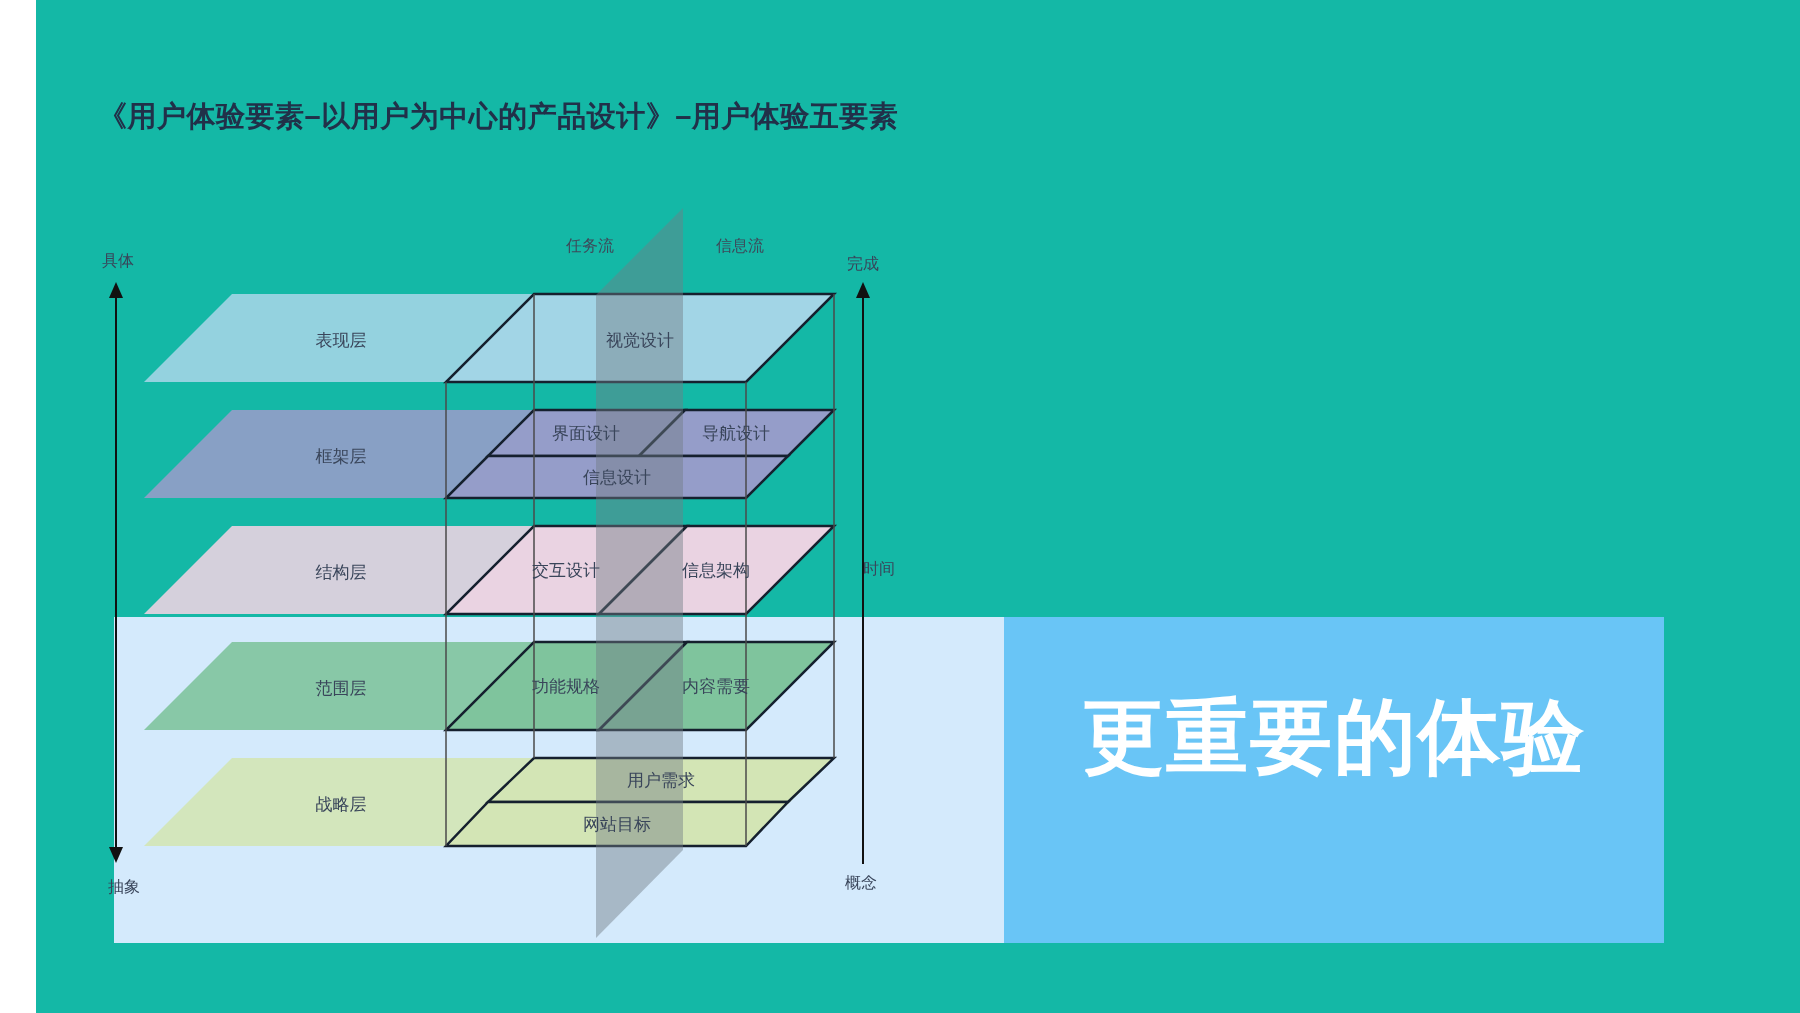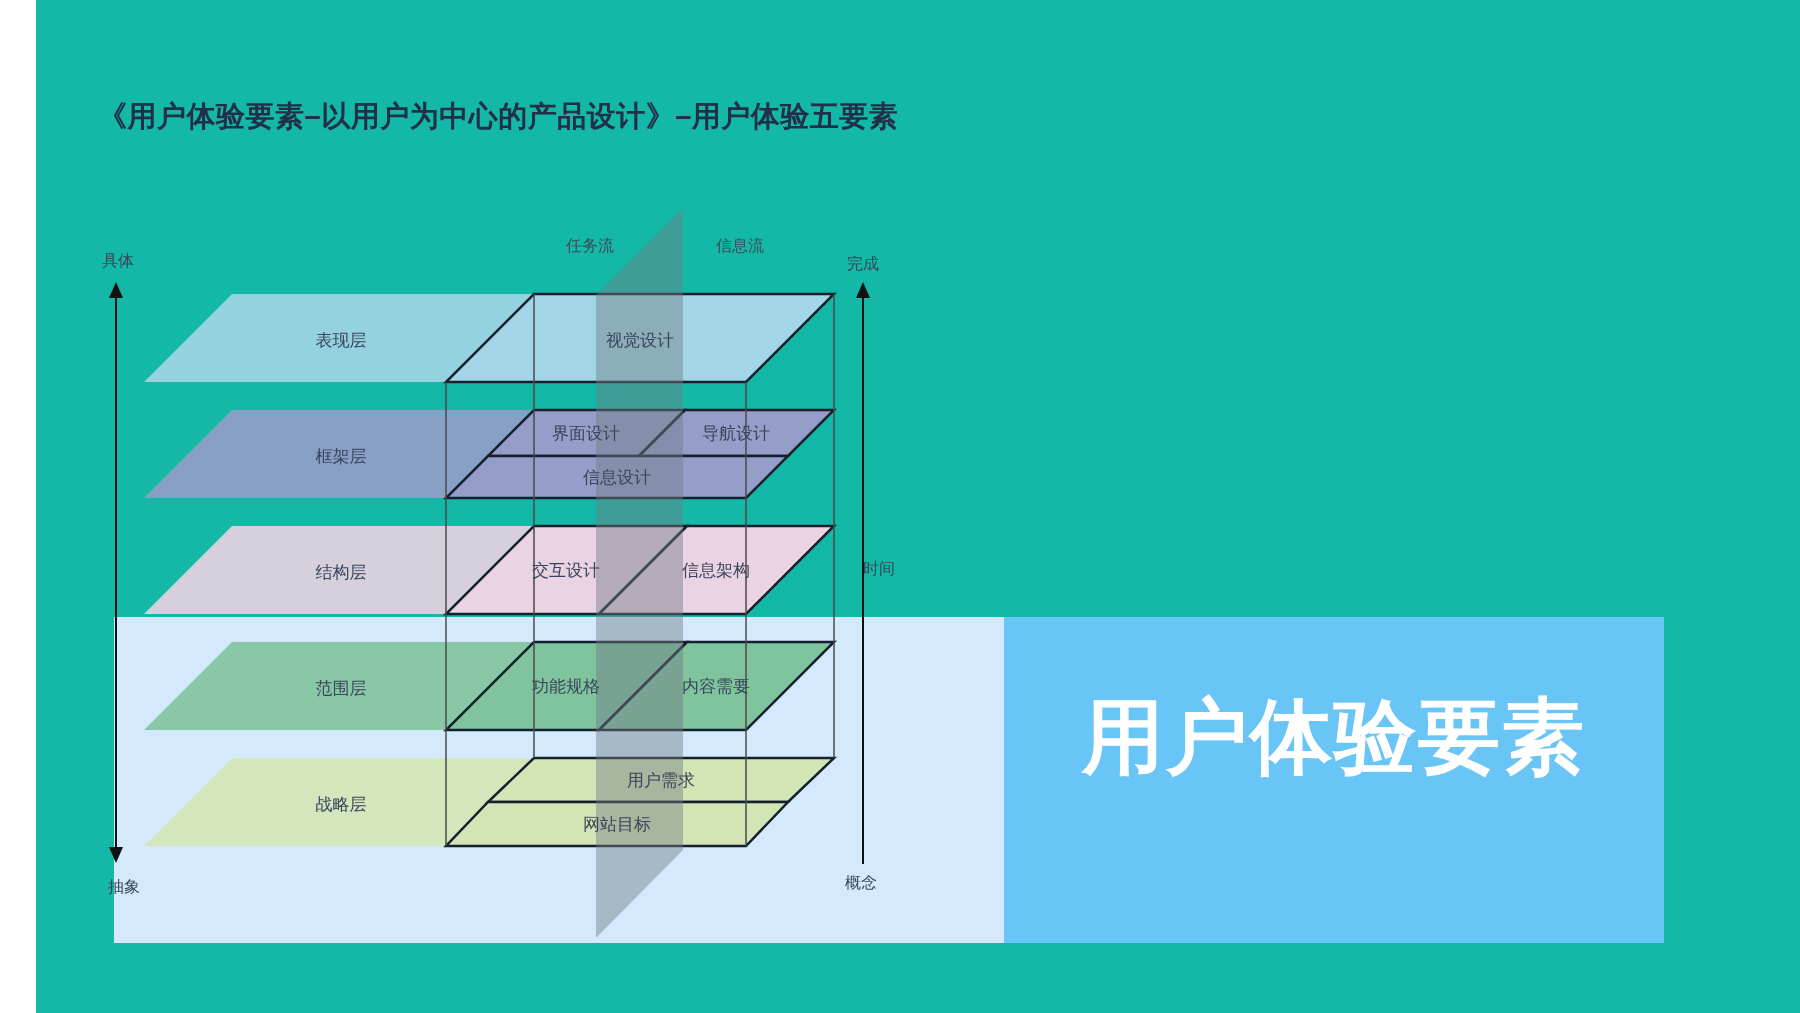--- a/index.html
+++ b/index.html
@@ -41,21 +41,21 @@
 </head>
 <body>
 
 <div class="slide">
 
   <div class="slide-title">《用户体验要素–以用户为中心的产品设计》–用户体验五要素</div>
 
   <div class="band"></div>
 
   <div class="highlight-box">
-    <div class="highlight-text">用户体验要素</div>
+    <div class="highlight-text">更重要的体验</div>
   </div>
 
   <svg class="diagram" width="1800" height="1013" viewBox="0 0 1800 1013">
 
     <g>
       <polygon class="row-poly" points="108,382 710,382 798,294 196,294" fill="#a2d5e6"></polygon>
       <polygon class="row-poly" points="108,498 710,498 798,410 196,410" fill="#959dc9"></polygon>
       <polygon class="row-poly" points="108,614 710,614 798,526 196,526" fill="#ead3e2"></polygon>
       <polygon class="row-poly" points="108,730 710,730 798,642 196,642" fill="#7fc49d"></polygon>
       <polygon class="row-poly" points="108,846 710,846 798,758 196,758" fill="#d3e5b5"></polygon>

